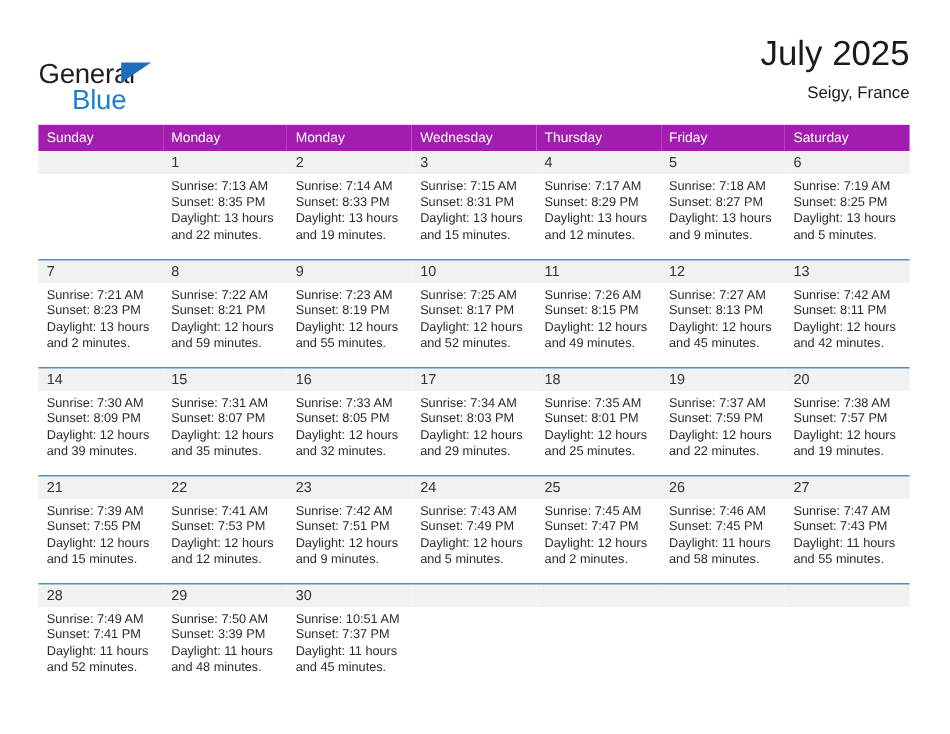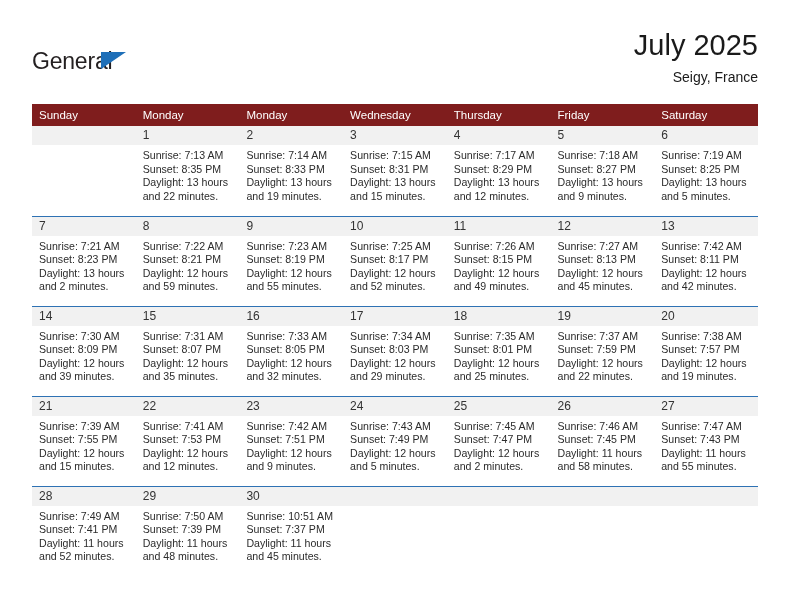--- a/index.html
+++ b/index.html
@@ -91,21 +91,21 @@
     left: 32px;
     top: 104px;
     width: 726px;
   }
   .cal-table {
     width: 726px;
     border-collapse: collapse;
     table-layout: fixed;
   }
   .cal-table th {
-    background: #7f1d1d;
+    background: #a21caf;
     color: #ffffff;
     font-size: 11.5px;
     font-weight: normal;
     text-align: left;
     padding: 5px 0 5px 7px;
     height: 19px;
     box-sizing: border-box;
     border: none;
   }
   .cal-table td {
@@ -147,20 +147,21 @@
 
 <div class="page">
 
   <div class="header">
 
     <div class="logo">
       <div class="logo-row1">
         <span class="logo-general">General</span>
         <span class="logo-triangle"></span>
       </div>
+      <div class="logo-row2">Blue</div>
     </div>
 
     <div class="title-block">
       <div class="month-title">July 2025</div>
       <div class="location">Seigy, France</div>
     </div>
 
   </div>
 
   <div class="calendar">
@@ -438,21 +439,21 @@
                 <div>Sunrise: 7:49 AM</div>
                 <div>Sunset: 7:41 PM</div>
                 <div>Daylight: 11 hours</div>
                 <div>and 52 minutes.</div>
               </div>
             </td>
             <td>
               <div class="daynum">29</div>
               <div class="cellbody">
                 <div>Sunrise: 7:50 AM</div>
-                <div>Sunset: 7:39 PM</div>
+                <div>Sunset: 3:39 PM</div>
                 <div>Daylight: 11 hours</div>
                 <div>and 48 minutes.</div>
               </div>
             </td>
             <td>
               <div class="daynum">30</div>
               <div class="cellbody">
                 <div>Sunrise: 10:51 AM</div>
                 <div>Sunset: 7:37 PM</div>
                 <div>Daylight: 11 hours</div>

